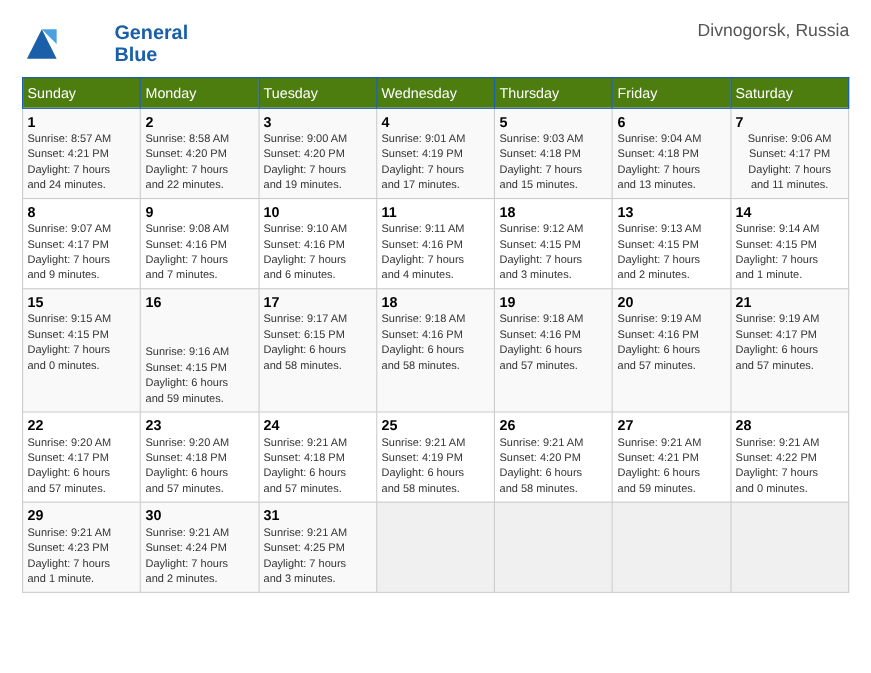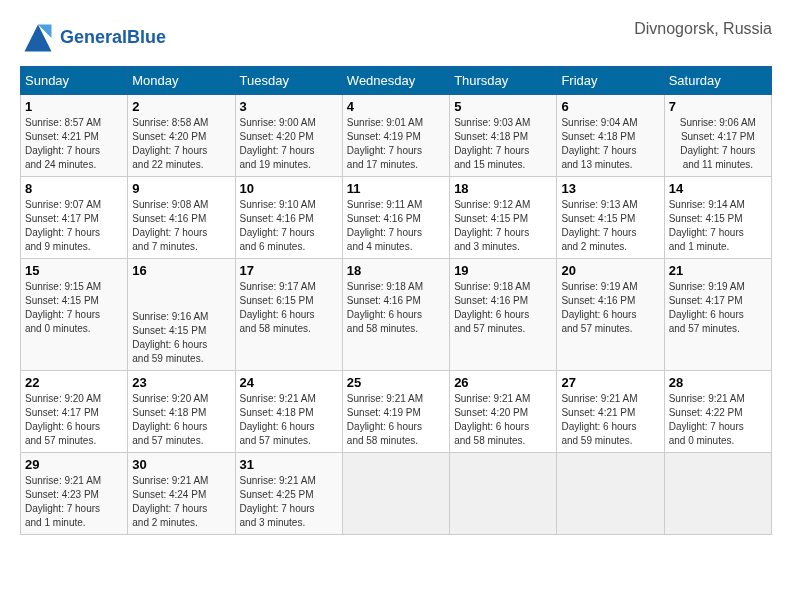--- a/index.html
+++ b/index.html
@@ -15,25 +15,26 @@
       justify-content: space-between;
       align-items: flex-start;
       margin-bottom: 10px;
     }
     .logo {
       display: flex;
       align-items: center;
     }
     .logo-text {
       display: flex;
-      flex-direction: row;
+      flex-direction: column;
       font-size: 18px;
       font-weight: bold;
       color: #1a5fa8;
       line-height: 1.1;
+      margin-left: 44px;
     }
     .logo-icon {
       width: 36px;
       height: 36px;
       margin-right: 4px;
     }
     .title-area {
       text-align: right;
     }
     .main-title {
@@ -44,21 +45,21 @@
     .subtitle {
       font-size: 16px;
       color: #555;
     }
     .calendar {
       width: 100%;
       border-collapse: collapse;
       font-size: 11px;
     }
     .calendar thead th {
-      background: #0369a1;
+      background: #4d7c0f;
       color: #fff;
       padding: 6px 4px;
       text-align: left;
       font-size: 13px;
       font-weight: normal;
       border: 1px solid #1a5fa8;
     }
     .calendar tbody td {
       border: 1px solid #ccc;
       vertical-align: top;

